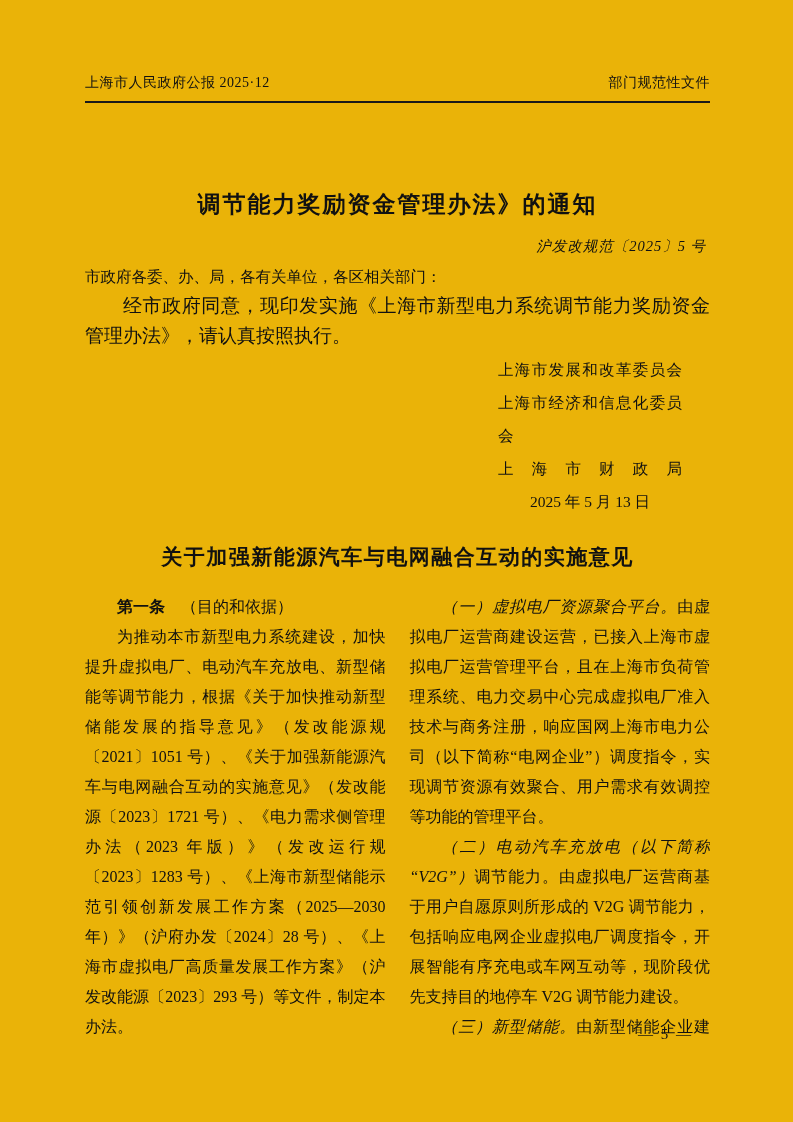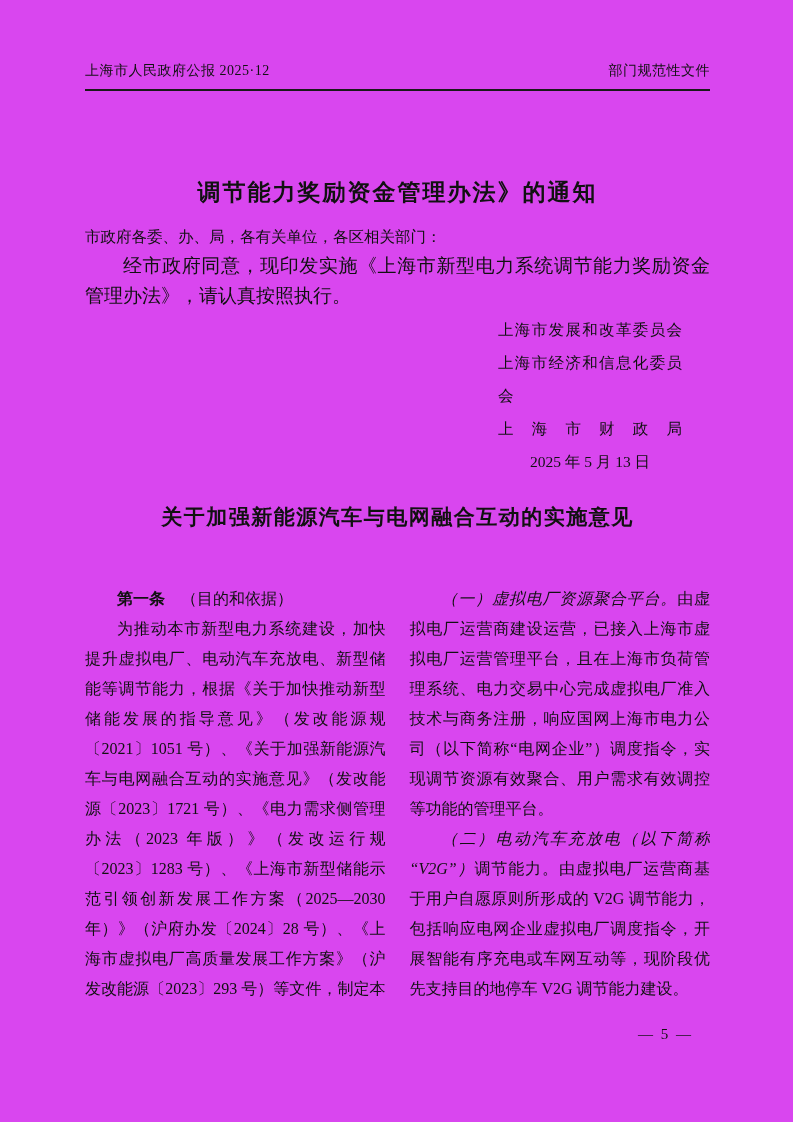--- a/index.html
+++ b/index.html
@@ -2,24 +2,24 @@
 <html lang="zh"><head>
 <meta charset="utf-8">
 <style>
   * { margin: 0; padding: 0; box-sizing: border-box; }
   html, body { background: #e8e8e8; }
   .page {
     position: relative;
     width: 793px;
     height: 1122px;
     margin: 0 auto;
-    background: #d946ef;
+    background: #eab308;
     color: #111111;
     font-family: "Liberation Serif", "DejaVu Serif", serif;
-    padding: 0 83px 0 85px;
+    padding: 12px 83px 0 85px;
     overflow: hidden;
   }
   .header {
     padding-top: 62px;
     display: flex;
     justify-content: space-between;
     align-items: baseline;
     font-size: 14px;
     letter-spacing: 0.5px;
   }
@@ -83,21 +83,20 @@
     margin-top: 20px;
     height: 452px;
     overflow: hidden;
   }
   .col {
     flex: 1;
     min-width: 0;
     font-size: 16px;
     line-height: 30px;
     text-align: justify;
-    margin-top: 32px;
   }
   .col p { text-indent: 2em; }
   .article-label {
     font-weight: bold;
     font-family: "Liberation Sans", "DejaVu Sans", sans-serif;
     margin-right: 1em;
   }
   .kai { font-style: italic; }
   .page-number {
     position: absolute;
@@ -115,20 +114,21 @@
   <div class="header">
     <span>上海市人民政府公报 2025·12</span>
     <span>部门规范性文件</span>
   </div>
   <div class="rule"></div>
 
   <h1 class="notice-title">
     <span class="t-line">调节能力奖励资金管理办法》的通知</span>
   </h1>
 
+  <div class="doc-number">沪发改规范〔2025〕5 号</div>
 
   <p class="salutation">市政府各委、办、局，各有关单位，各区相关部门：</p>
 
   <p class="notice-body">经市政府同意，现印发实施《上海市新型电力系统调节能力奖励资金管理办法》，请认真按照执行。</p>
 
   <div class="sig-block">
     <div class="sig-line">上海市发展和改革委员会</div>
     <div class="sig-line">上海市经济和信息化委员会</div>
     <div class="sig-line">上海市财政局</div>
     <div class="sig-date">2025 年 5 月 13 日</div>

